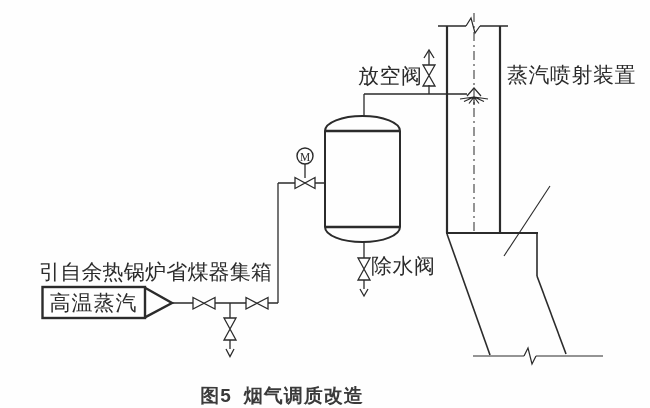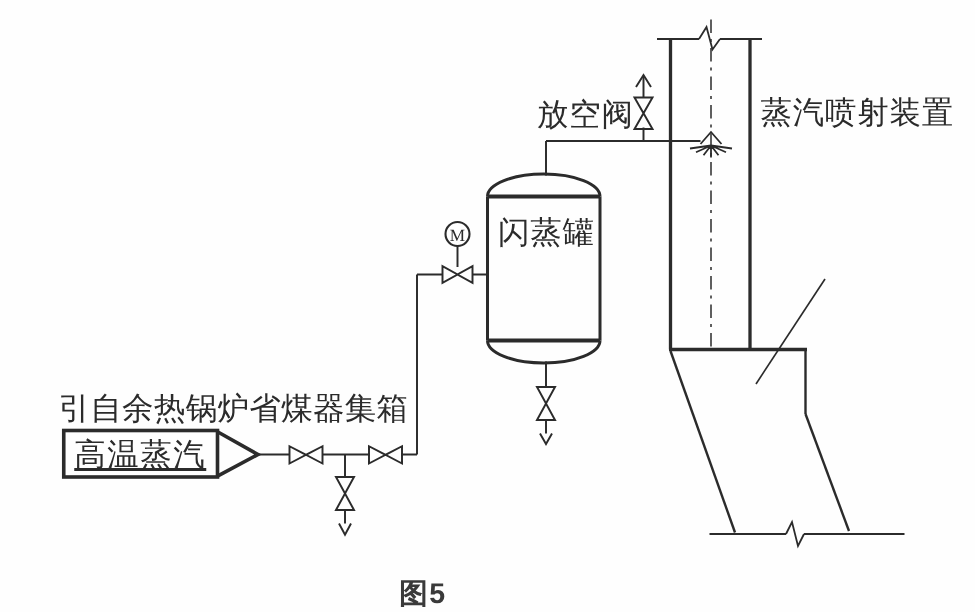--- a/index.html
+++ b/index.html
@@ -16,21 +16,21 @@
     color:#2b2b2b;
     font-size:21px;
     line-height:1.05;
     white-space:nowrap;
     letter-spacing:0.5px;
   }
   .steam-box-label{
     position:absolute;
     left:42px;top:287px;width:103px;height:31px;
     display:flex;align-items:center;justify-content:center;
-    color:#2b2b2b;font-size:21px;letter-spacing:1px;white-space:nowrap;text-decoration:underline;
+    color:#2b2b2b;font-size:21px;letter-spacing:1px;white-space:nowrap;
   }
   #caption{
     position:absolute;
     left:0;top:383px;width:564px;
     display:flex;justify-content:center;gap:12px;
     font-family:"Liberation Sans","DejaVu Sans",sans-serif;
     font-weight:700;font-size:19px;color:#3a3a3a;
     letter-spacing:1px;white-space:nowrap;
   }
 </style>
@@ -111,25 +111,26 @@
     <g>
       <path d="M224,318 L236,318 L230,329 Z M224,340 L236,340 L230,329 Z" stroke-width="1.3"></path>
       <polyline points="226,349 230,356.5 234,349" stroke-width="1.3"></polyline>
     </g>
   </svg>
 
   <div class="lbl" style="left:507px;top:64px;">蒸汽喷射装置</div>
 
   <div class="lbl" style="left:358px;top:65px;">放空阀</div>
 
-  <div class="lbl" style="left:332px;top:144px;">闪蒸罐</div>
 
 
+  <div class="lbl" style="left:371px;top:255px;">除水阀</div>
 
   <div class="lbl" style="left:39px;top:261px;letter-spacing:0.2px;">引自余热锅炉省煤器集箱</div>
 
   <div class="steam-box-label">高温蒸汽</div>
 
   <div id="caption">
     <span>图5</span>
+    <span>烟气调质改造</span>
   </div>
 
 </div>
 
 </body></html>

